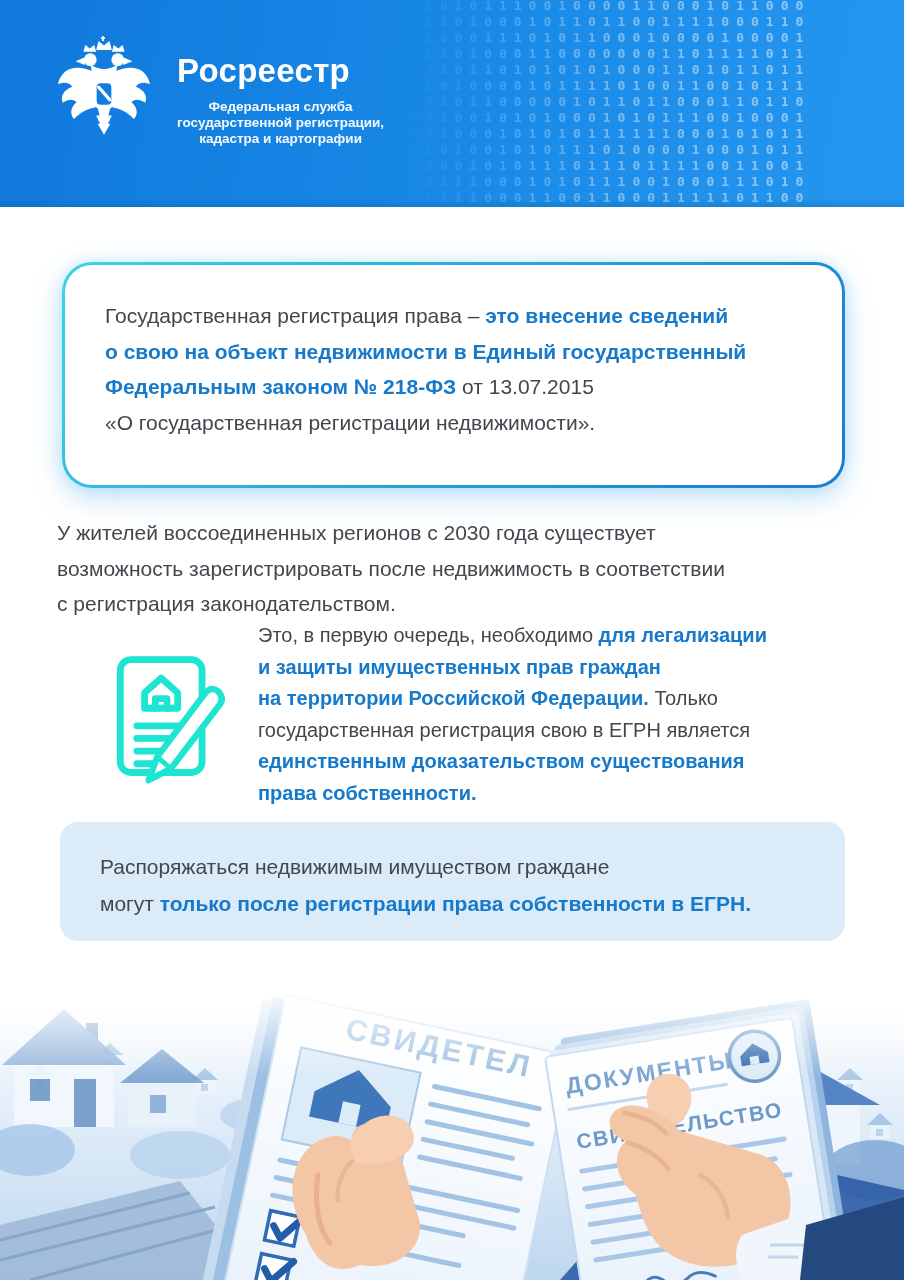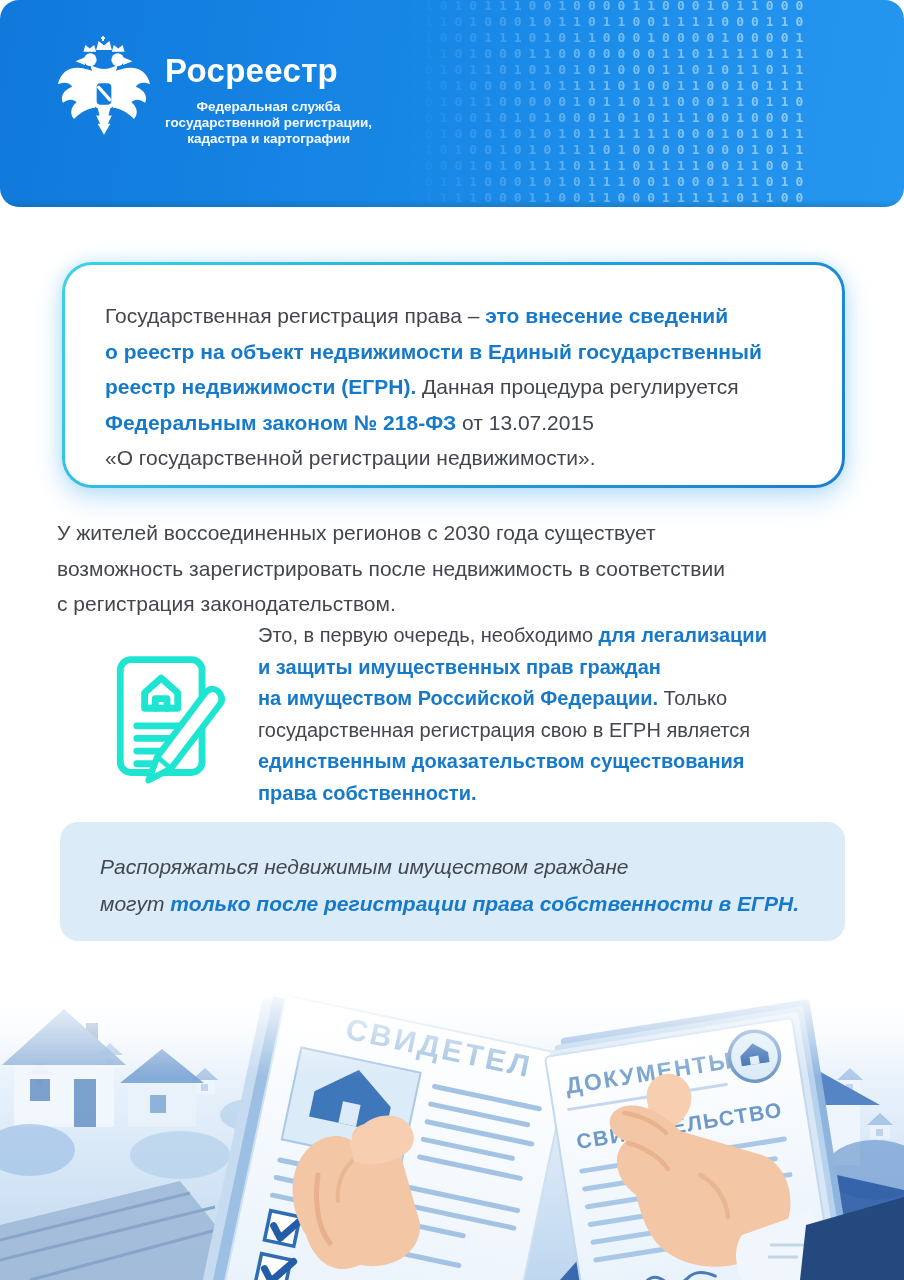--- a/index.html
+++ b/index.html
@@ -7,39 +7,38 @@
     width:904px;height:1280px;position:relative;overflow:hidden;
     background:#ffffff;
     font-family:"Liberation Sans","DejaVu Sans",sans-serif;
     -webkit-font-smoothing:antialiased;
   }
   
   .header{
     position:absolute;left:0;top:0;width:904px;height:207px;
     background:linear-gradient(100deg,#1079db 0%,#1787e6 45%,#2697f0 100%);
     overflow:hidden;
-    border-radius:19px;
   }
   .header::after{
     content:"";position:absolute;left:0;bottom:0;width:100%;height:8px;
     background:linear-gradient(180deg,rgba(0,0,0,0) 0%,rgba(6,90,130,.28) 100%);
   }
   .binary-pattern{
     position:absolute;right:-6px;top:-2px;width:500px;height:215px;
     font-family:"DejaVu Sans Mono","Liberation Mono",monospace;
     font-size:13px;font-weight:700;line-height:16px;letter-spacing:7px;
     color:rgba(255,255,255,.5);
     -webkit-mask-image:linear-gradient(to right,transparent 0%,rgba(0,0,0,.8) 40%,#000 80%);
     mask-image:linear-gradient(to right,transparent 0%,rgba(0,0,0,.8) 40%,#000 80%);
     white-space:nowrap;overflow:hidden;
   }
   .brow{white-space:nowrap;}
   .logo-row{position:absolute;left:55px;top:34px;display:flex;}
   .logo-eagle{width:98px;height:118px;flex:0 0 auto;}
-  .logo-text{margin-left:12px;padding-top:18px;color:#fff;}
+  .logo-text{margin-left:24px;padding-top:18px;color:#fff;}
   .logo-title{font-size:33px;font-weight:700;letter-spacing:.3px;}
   .logo-subtitle{margin-top:9px;font-size:13.5px;line-height:16px;font-weight:700;opacity:.96;text-align:center;}
   
   .intro-card{
     position:absolute;left:62px;top:262px;width:783px;height:226px;
     box-sizing:border-box;border-radius:30px;border:3px solid transparent;
     background:linear-gradient(#fff,#fff) padding-box,
                linear-gradient(130deg,#3ed2e8 0%,#27a9de 45%,#1b7ccf 100%) border-box;
     box-shadow:0 10px 28px rgba(96,180,238,.38),0 0 14px rgba(96,200,245,.28);
     padding:33px 36px 8px 40px;
@@ -52,21 +51,20 @@
   
   .feature{position:absolute;left:94px;top:620px;width:780px;display:flex;}
   .feature-icon{width:146px;height:152px;flex:0 0 auto;margin-top:22px;}
   .feature-text{margin-left:18px;font-size:20px;line-height:31.6px;color:#42474e;}
   .feature-text .b{color:#1779ca;}
   
   .note{
     position:absolute;left:60px;top:822px;width:785px;height:119px;
     box-sizing:border-box;border-radius:18px;background:#dcebf8;
     padding:27px 36px 0 40px;
-    font-style:italic;
   }
   .note .t{line-height:36.5px;}
   
   .illustration{position:absolute;left:0;top:985px;width:904px;height:295px;}
   .doc-title{font-family:"Liberation Sans",sans-serif;font-weight:700;}
 </style>
 </head>
 <body>
 
 <div class="header">
@@ -119,24 +117,23 @@
         <div>государственной регистрации,</div>
         <div>кадастра и картографии</div>
       </div>
     </div>
   </div>
 </div>
 
 <div class="intro-card">
   <div class="t">
     <div class="line"><span>Государственная регистрация права – </span><span class="b">это внесение сведений</span></div>
-    <div class="line"><span class="b">о реестр на объект недвижимости в Единый государственный</span></div>
-    <div class="line"><span class="b">реестр недвижимости (ЕГРН).</span><span> Данная процедура регулируется</span></div>
+    <div class="line"><span class="b">о свою на объект недвижимости в Единый государственный</span></div>
     <div class="line"><span class="b">Федеральным законом № 218-ФЗ</span><span> от 13.07.2015</span></div>
-    <div class="line"><span>«О государственной регистрации недвижимости».</span></div>
+    <div class="line"><span>«О государственная регистрации недвижимости».</span></div>
   </div>
 </div>
 
 <div class="lead t">
   <div class="line">У жителей воссоединенных регионов с 2030 года существует</div>
   <div class="line">возможность зарегистрировать после недвижимость в соответствии</div>
   <div class="line">с регистрация законодательством.</div>
 </div>
 
 <div class="feature">
@@ -153,21 +150,21 @@
       <path d="M44 110 H90"></path>
       <path d="M44 123 H76"></path>
     </g>
 
     <path d="M56 140 L65 116 L113 52 Q120 42 128 49 Q135 57 127 65 L79 128 Z" fill="#ffffff" stroke="#1de5d1" stroke-width="6.5" stroke-linejoin="round"></path>
     <path d="M65 116 L79 128" fill="none" stroke="#1de5d1" stroke-width="5" stroke-linecap="round"></path>
   </svg>
   <div class="feature-text">
     <div class="line"><span>Это, в первую очередь, необходимо </span><span class="b">для легализации</span></div>
     <div class="line"><span class="b">и защиты имущественных прав граждан</span></div>
-    <div class="line"><span class="b">на имуществом Российской Федерации.</span><span> Только</span></div>
+    <div class="line"><span class="b">на территории Российской Федерации.</span><span> Только</span></div>
     <div class="line"><span>государственная регистрация свою в ЕГРН является</span></div>
     <div class="line"><span class="b">единственным доказательством существования</span></div>
     <div class="line"><span class="b">права собственности.</span></div>
   </div>
 </div>
 
 <div class="note">
   <div class="t">
     <div class="line"><span>Распоряжаться недвижимым имуществом граждане</span></div>
     <div class="line"><span>могут </span><span class="b">только после регистрации права собственности в ЕГРН.</span></div>

